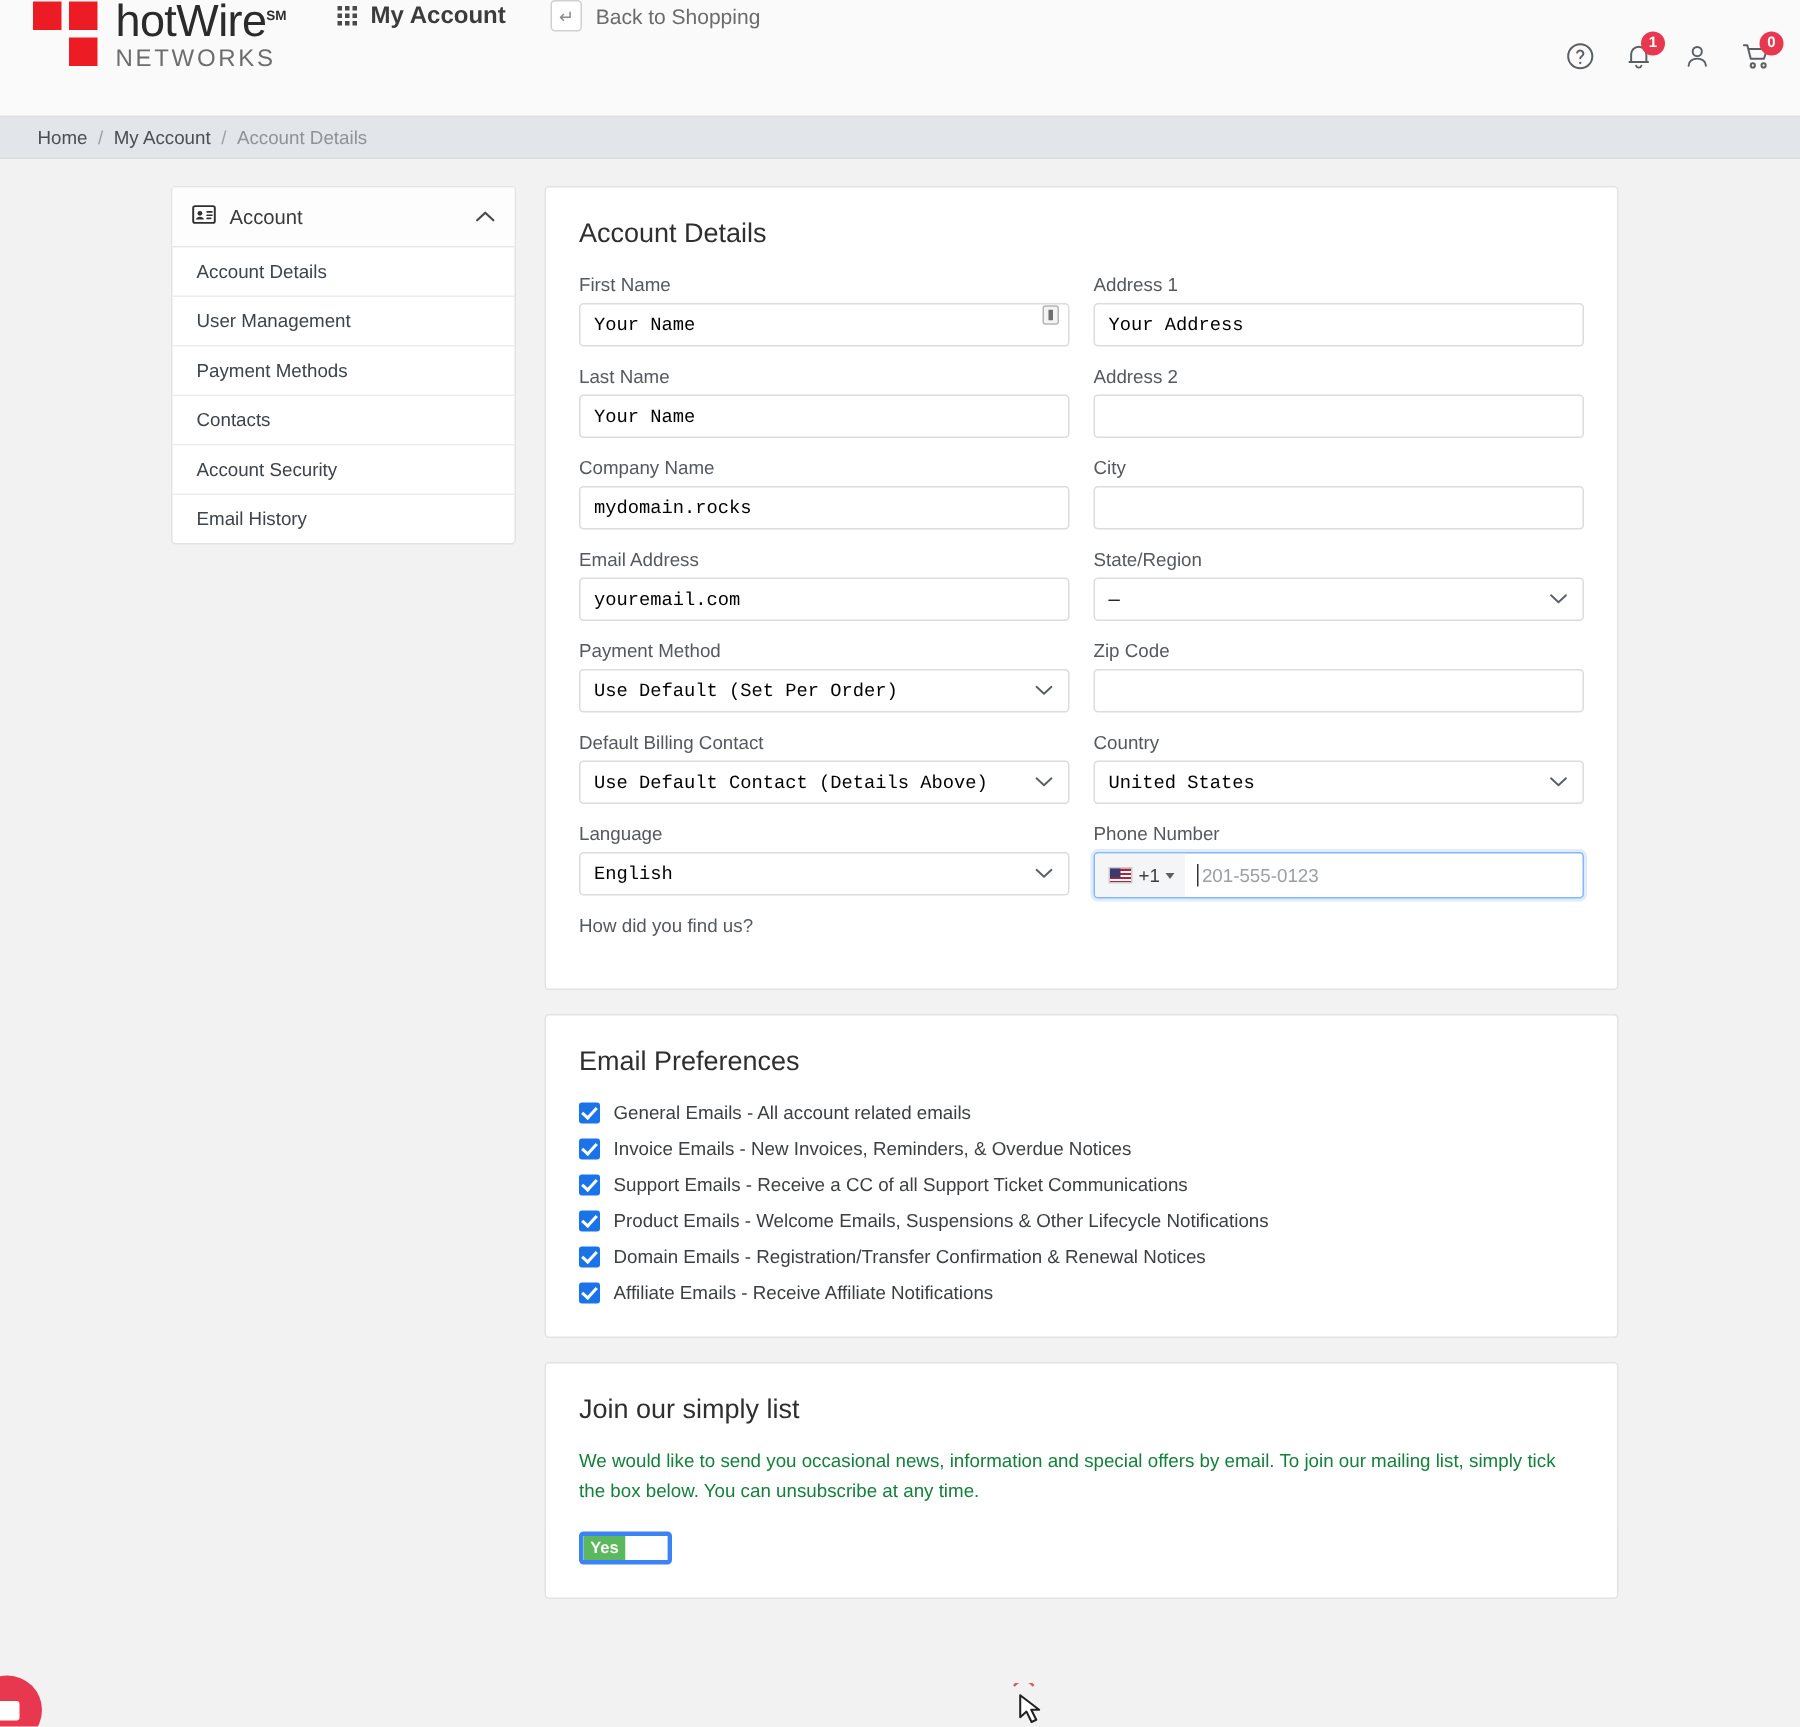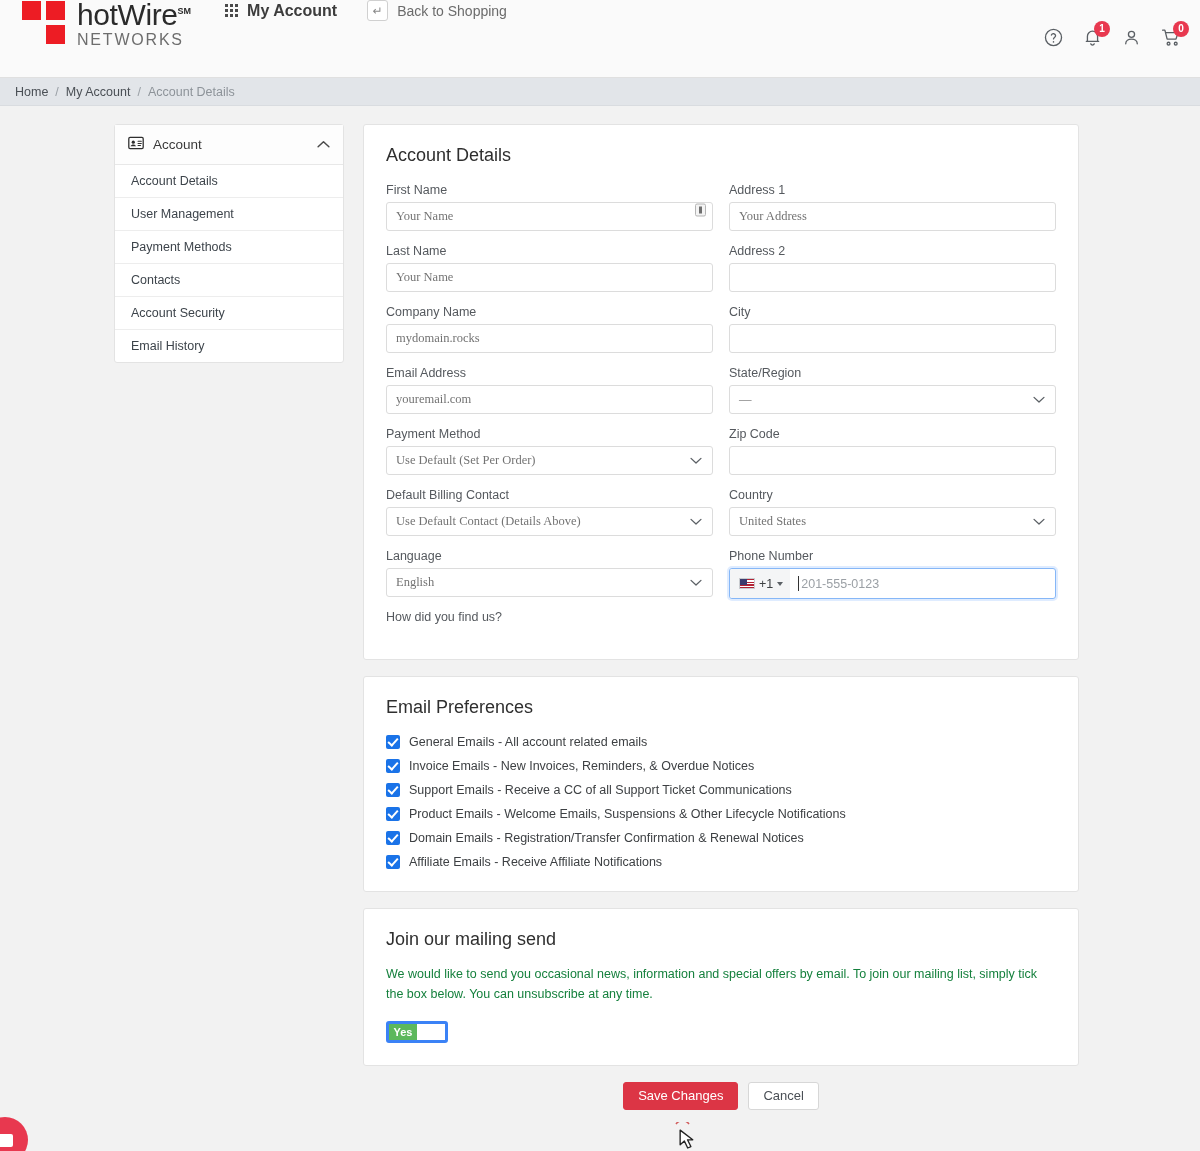--- a/index.html
+++ b/index.html
@@ -99,21 +99,21 @@
     font-weight: 600;
     padding: 0 1px;
   }
 
   
   .breadcrumb {
     height: 28px;
     background: #e2e5e9;
     display: flex;
     align-items: center;
-    padding-left: 15px;
+    padding-left: 25px;
     gap: 7px;
     font-size: 12.5px;
     border-bottom: 1px solid #d9dce0;
     text-align: center;
   }
   .bc-link { color: #4a4f55; cursor: pointer; }
   .bc-sep { color: #9aa0a6; }
   .bc-current { color: #8d9399; }
 
   
@@ -167,23 +167,23 @@
     color: #55595e;
     margin-bottom: 5px;
   }
   .control {
     width: 100%;
     height: 29px;
     border: 1px solid #dcdcdc;
     border-radius: 3px;
     background: #fff;
     font-size: 12.5px;
-    color: #737373;
+    color: #000000;
     padding: 12px 9px;
-    font-family: Liberation Serif, serif;
+    font-family: Liberation Mono, monospace;
     display: flex;
     align-items: center;
     position: relative;
   }
   .select .caret {
     position: absolute;
     right: 10px; top: 50%;
     transform: translateY(-50%);
     color: #5b6065;
     pointer-events: none;
@@ -640,32 +640,28 @@
         <span class="cb"></span>
         <span class="pref-label">Domain Emails - Registration/Transfer Confirmation &amp; Renewal Notices</span>
       </div>
       <div class="pref-row">
         <span class="cb"></span>
         <span class="pref-label">Affiliate Emails - Receive Affiliate Notifications</span>
       </div>
     </div>
 
     <div class="panel">
-      <h2 class="panel-title" style="margin-bottom:0;">Join our mailing send</h2>
+      <h2 class="panel-title" style="margin-bottom:0;">Join our simply list</h2>
       <p class="ml-text">We would like to send you occasional news, information and special offers by email. To join our mailing list, simply tick the box below. You can unsubscribe at any time.</p>
       <div class="toggle">
         <span class="on">Yes</span>
         <span class="off"></span>
       </div>
     </div>
 
-    <div class="actions">
-      <button class="btn btn-save">Save Changes</button>
-      <button class="btn btn-cancel">Cancel</button>
-    </div>
 
   </div>
 </div>
 
 <div class="cursor">
   <svg width="34" height="34" viewBox="0 0 34 34" fill="none">
     <path d="M3 3 L3 17 L7 13.4 L10.2 20 L13.2 18.6 L10 12.2 L15 12.2 Z" fill="#ffffff" stroke="#222" stroke-width="1.3" stroke-linejoin="round" transform="translate(5,5) scale(1.05)"></path>
     <path d="M2 2 a8 8 0 0 1 13 0" stroke="#c62828" stroke-width="1.5" fill="none" transform="translate(2,0)" opacity="0.75"></path>
   </svg>
 </div>

